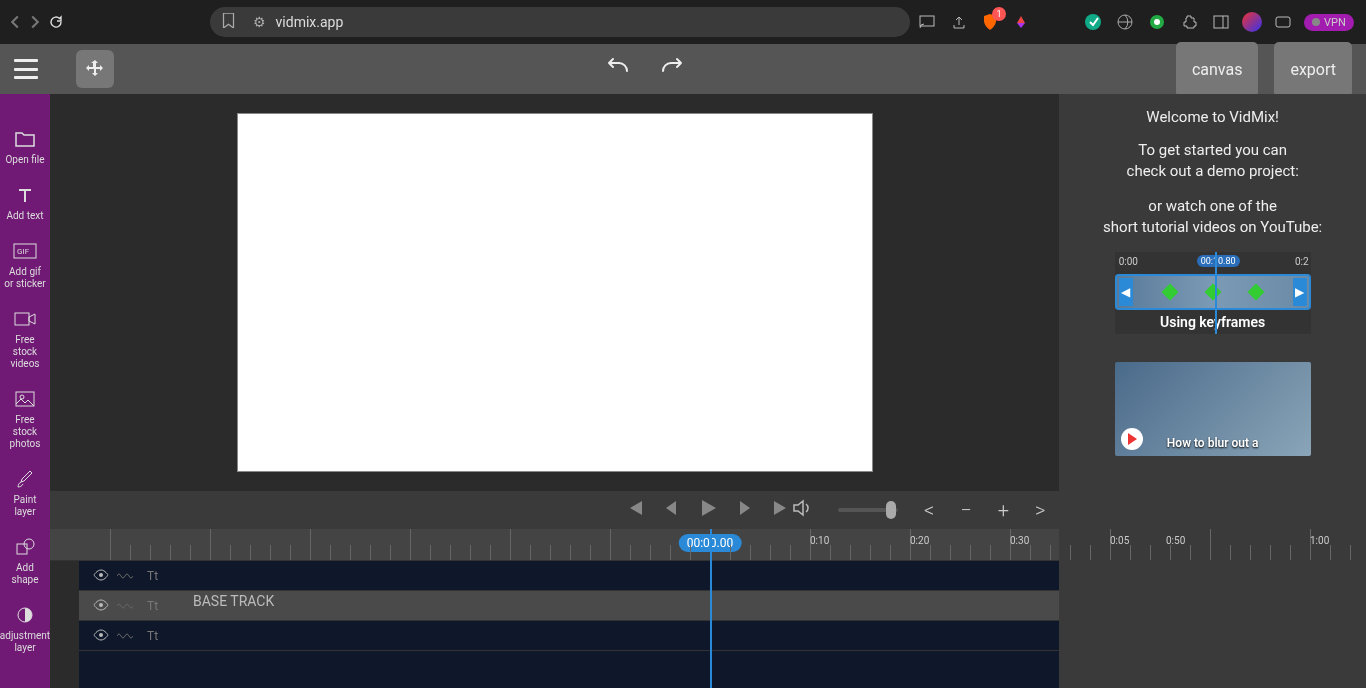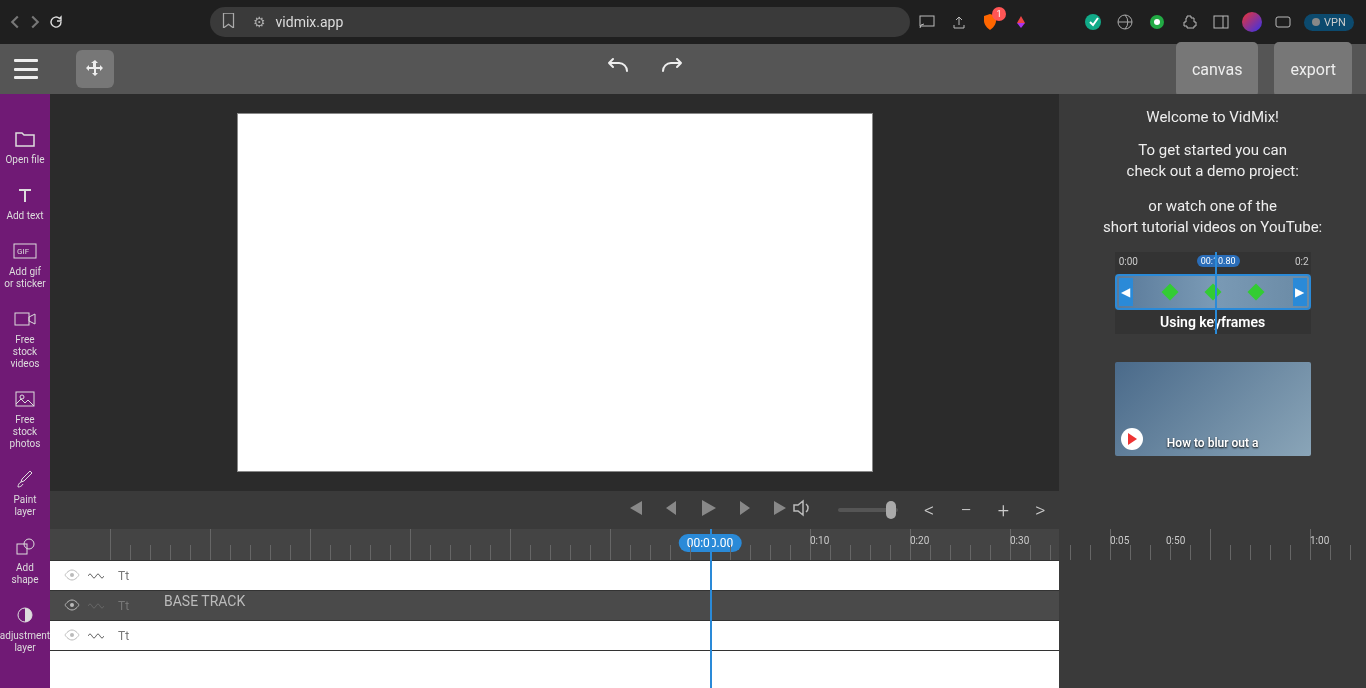--- a/index.html
+++ b/index.html
@@ -9,21 +9,21 @@
 .browser-bar { height: 44px; background: #1f1f1f; display: flex; align-items: center; padding: 0 8px; gap: 6px; }
 .nav-btn { width: 28px; height: 28px; display:flex; align-items:center; justify-content:center; color:#888; cursor:pointer; border-radius:4px;}
 .nav-btn.enabled{color:#ddd;}
 .url-bar { flex: 0 0 700px; height: 30px; background:#3a3a3a; border-radius:15px; display:flex; align-items:center; padding:0 12px; gap:10px; color:#ddd; font-size:14px; margin-left:140px;}
 .url-bar .bookmark-sep{margin-right:8px;color:#aaa;}
 .chrome-right{margin-left:auto; display:flex; align-items:center; gap:10px;}
 .chrome-icon{width:22px;height:22px;display:flex;align-items:center;justify-content:center;color:#ccc;font-size:14px;}
 .brave{position:relative;width:20px;height:20px;}
 .brave svg{width:20px;height:20px;}
 .brave .cnt{position:absolute;top:-5px;right:-6px;background:#f55;color:#fff;border-radius:50%;width:14px;height:14px;font-size:9px;display:flex;align-items:center;justify-content:center;}
-.vpn-pill{background:#0c4a6e;border-radius:12px;padding:2px 8px;font-size:11px;color:#ccc;display:flex;align-items:center;gap:4px;}
+.vpn-pill{background:#a21caf;border-radius:12px;padding:2px 8px;font-size:11px;color:#ccc;display:flex;align-items:center;gap:4px;}
 .vpn-pill::before{content:"";width:8px;height:8px;border-radius:50%;background:#888;}
 .avatar-circ{width:20px;height:20px;border-radius:50%;background:linear-gradient(135deg,#e33,#33e);}
 
 
 .app-toolbar{height:50px;background:#555;display:flex;align-items:center;padding:0 14px;gap:14px;}
 .hamburger{width:24px;height:20px;display:flex;flex-direction:column;justify-content:space-between;}
 .hamburger span{height:3px;background:#eee;border-radius:1px;}
 .move-tool{width:38px;height:38px;background:#777;border-radius:6px;display:flex;align-items:center;justify-content:center;margin-left:24px;}
 .center-tools{margin-left:auto;margin-right:auto;display:flex;gap:28px;}
 .undo-redo{color:#eee;}
@@ -70,21 +70,21 @@
 .vol-slider{width:60px;height:4px;background:#555;border-radius:2px;position:relative;}
 .vol-slider .knob{width:10px;height:18px;background:#aaa;border-radius:5px;position:absolute;left:48px;top:-7px;}
 .zoom-sym{font-size:20px;font-weight:300;cursor:pointer;}
 
 .ruler{height:32px;background:#444;position:relative;border-bottom:1px solid #333;}
 .ruler .tick{position:absolute;top:0;bottom:0;border-left:1px solid #666;}
 .ruler .tick.minor{top:16px;}
 .ruler .lbl{position:absolute;top:6px;font-size:10px;color:#ccc;}
 .playhead-chip{position:absolute;top:5px;background:#2a8ad8;color:#fff;font-size:12px;padding:2px 8px;border-radius:9px;transform:translateX(-50%);}
 
-.tracks{background:#ffffff;flex:1;}
+.tracks{background:#0f172a;flex:1;margin-left:29px;}
 .track{height:30px;border-bottom:1px solid #333;display:flex;align-items:center;}
 .track.base{background:#4a4a4a;}
 .track .hdr{width:110px;height:100%;display:flex;align-items:center;gap:8px;padding-left:14px;color:#aaa;}
 .track .eye{width:16px;}
 .track .wave{width:16px;color:#666;}
 .track .tt{color:#777;font-size:12px;margin-left:6px;}
 .track .body{flex:1;position:relative;height:100%;}
 .track .label{color:#bbb;font-size:14px;margin-left:4px;}
 .timeline-wrap{position:relative;flex:1;display:flex;flex-direction:column;}
 .ph-full{position:absolute;top:0;bottom:0;width:2px;background:#2a8ad8;z-index:5;}

